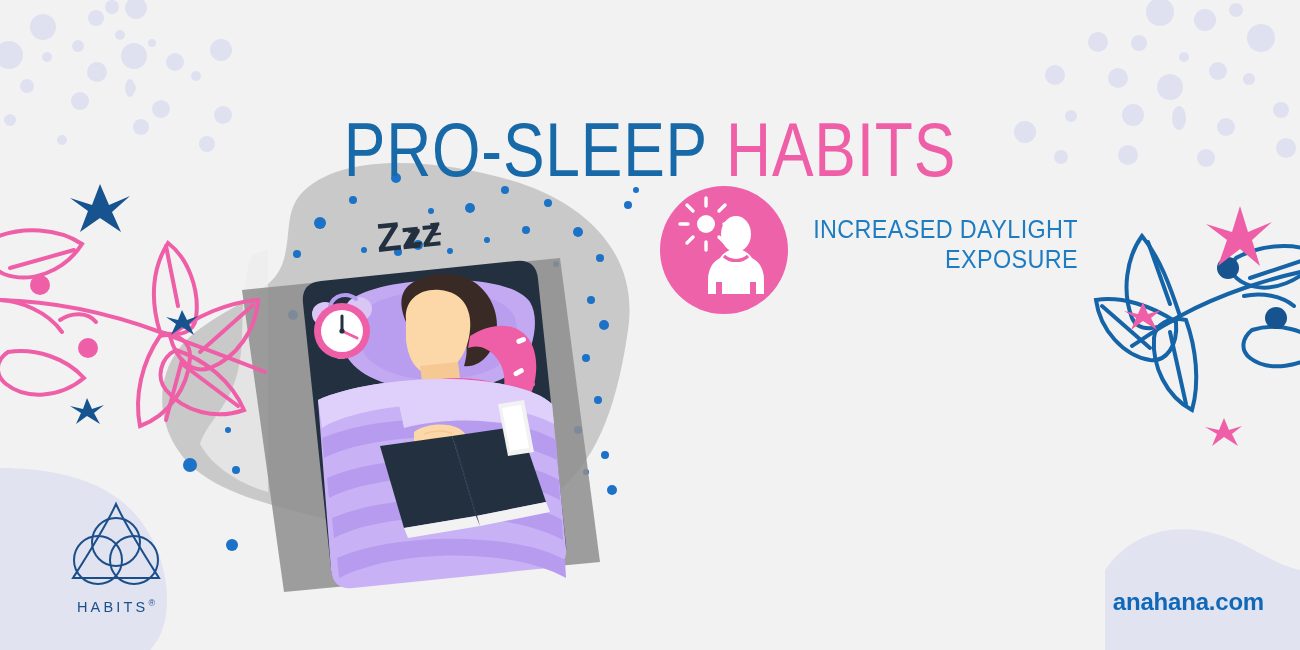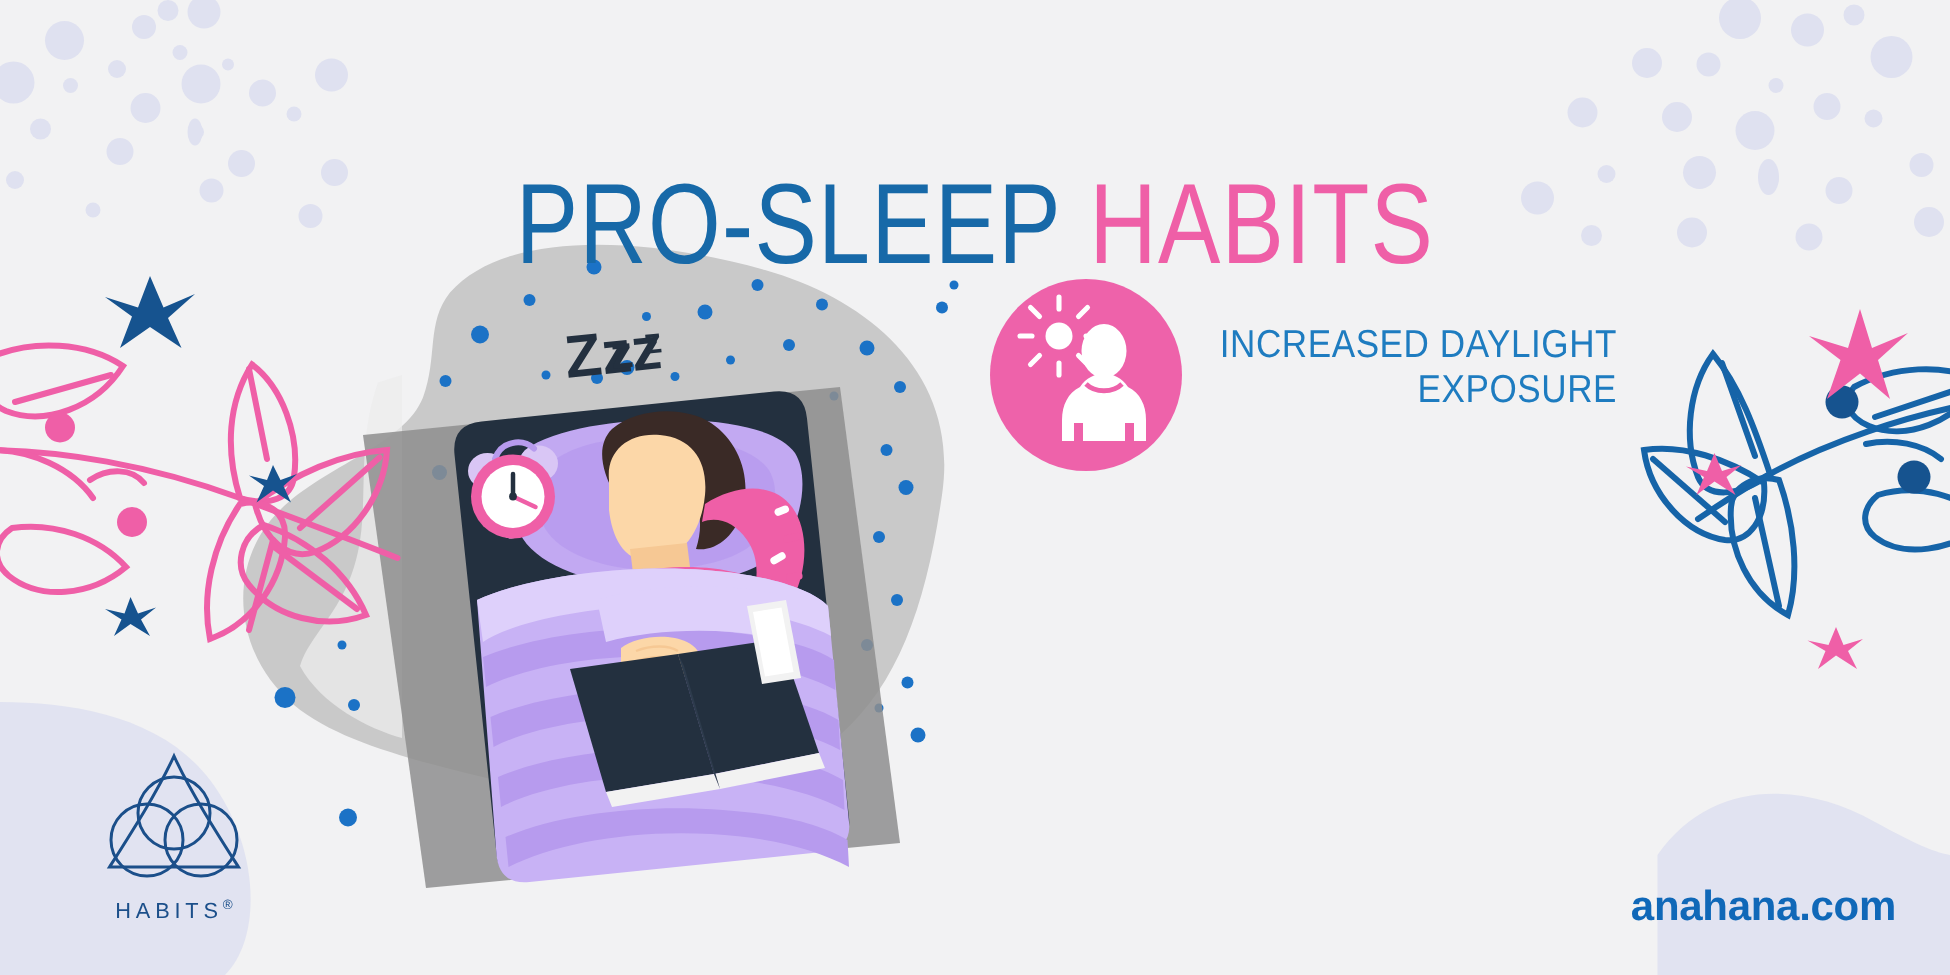--- a/index.html
+++ b/index.html
@@ -54,21 +54,21 @@
   #brand svg{display:block;margin:0 auto;}
   #brand .brand-name{
     margin-top:6px;
     color:#1b4f8a;font-size:14.5px;letter-spacing:3.2px;
     font-family:"Liberation Sans Narrow","Liberation Sans",sans-serif;
   }
   #brand .brand-name sup{font-size:9px;letter-spacing:0;}
 
   #site-url{
     position:absolute;z-index:7;right:36px;top:588px;
-    color:#1068b8;font-size:28px;font-weight:bold;letter-spacing:-.2px;
+    color:#1068b8;font-size:24px;font-weight:bold;letter-spacing:-.2px;
     font-family:"Liberation Sans",sans-serif;
   }
 </style>
 </head>
 <body>
 
 <div id="stage">
 
   <svg id="bg-svg" viewBox="0 0 1300 650">
     <rect x="0" y="0" width="1300" height="650" fill="#f2f2f3"></rect>

